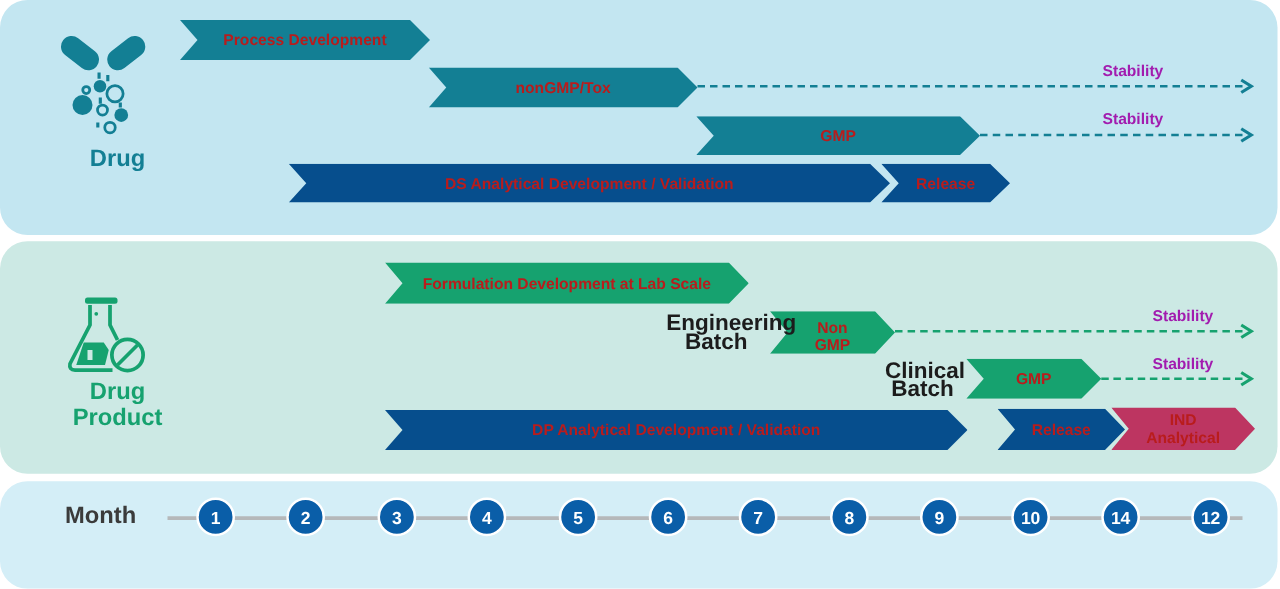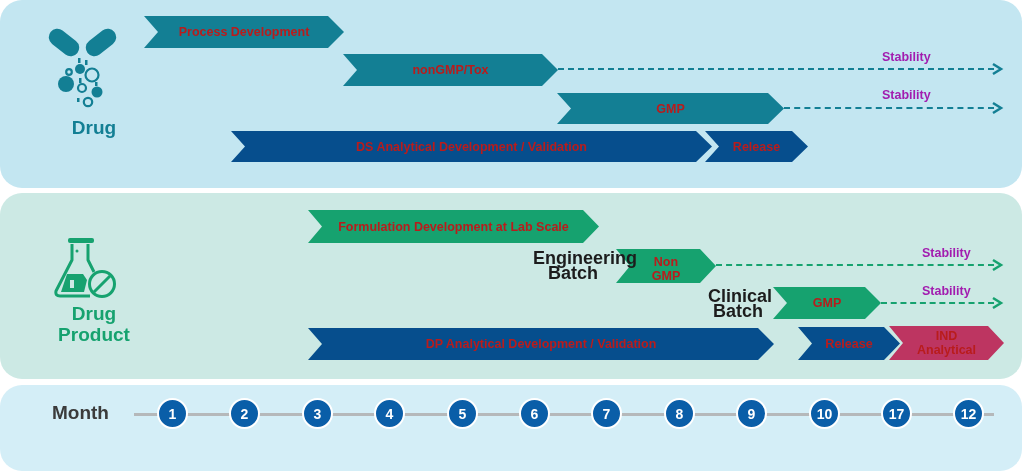--- a/index.html
+++ b/index.html
@@ -265,15 +265,15 @@
     <div class="mcircle" style="left: 157px;">1</div>
     <div class="mcircle" style="left: 229px;">2</div>
     <div class="mcircle" style="left: 302px;">3</div>
     <div class="mcircle" style="left: 374px;">4</div>
     <div class="mcircle" style="left: 447px;">5</div>
     <div class="mcircle" style="left: 519px;">6</div>
     <div class="mcircle" style="left: 591px;">7</div>
     <div class="mcircle" style="left: 664px;">8</div>
     <div class="mcircle" style="left: 736px;">9</div>
     <div class="mcircle" style="left: 809px;">10</div>
-    <div class="mcircle" style="left: 881px;">17</div>
+    <div class="mcircle" style="left: 881px;">14</div>
     <div class="mcircle" style="left: 953px;">12</div>
   </div>
 
 </body></html>

